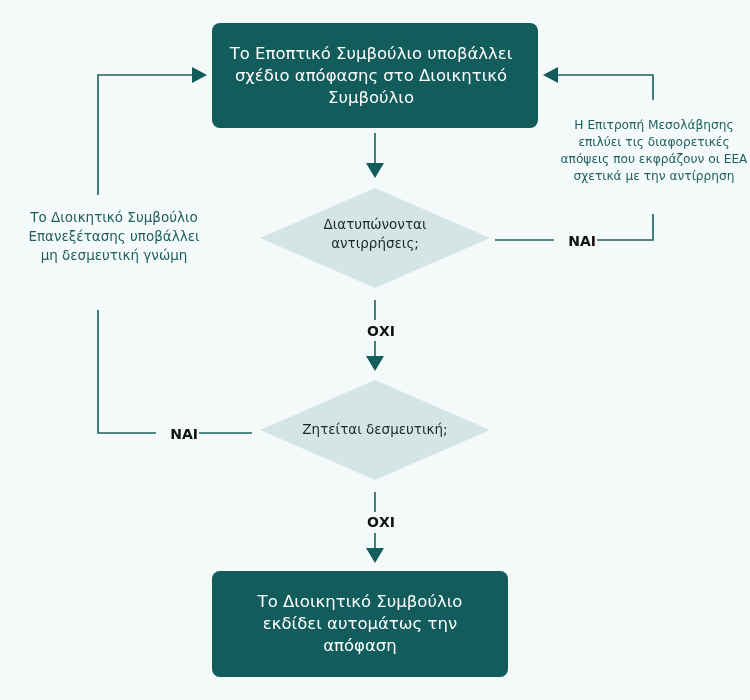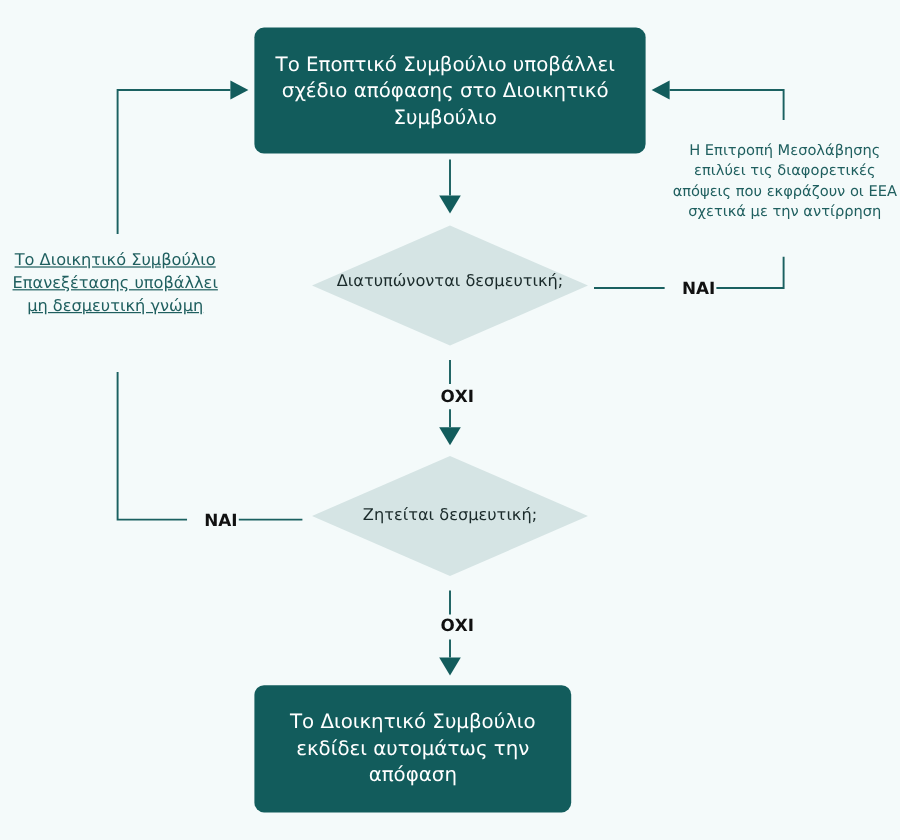--- a/index.html
+++ b/index.html
@@ -17,40 +17,40 @@
       color: #ffffff;
       border-radius: 8px;
       display: flex; align-items: center; justify-content: center;
       text-align: center;
       font-size: 16.5px;
       line-height: 22px;
       box-sizing: border-box;
       padding: 0 18px;
     }
     #box-top { left: 212px; top: 23px; width: 326px; height: 105px; padding-left: 10px; }
-    #box-bottom { left: 212px; top: 571px; width: 264px; height: 106px; }
+    #box-bottom { left: 212px; top: 571px; width: 296px; height: 106px; }
     .diamond-label {
       position: absolute;
       text-align: center;
       color: #1a2a2a;
       font-size: 13.5px;
       line-height: 19px;
       display: flex; align-items: center; justify-content: center;
     }
     #d1-label { left: 280px; top: 210px; width: 190px; height: 48px; }
     #d2-label { left: 280px; top: 405px; width: 190px; height: 48px; }
     .note {
       position: absolute;
       text-align: center;
       color: #1f5f5f;
       font-size: 13px;
       line-height: 18px;
     }
     #note-right { left: 556px; top: 117px; width: 196px; font-size: 12.2px; line-height: 17px; }
-    #note-left { left: 10px; top: 208px; width: 172px; font-size: 13.5px; line-height: 19px; text-decoration: underline; }
+    #note-left { left: 28px; top: 208px; width: 172px; font-size: 13.5px; line-height: 19px; }
     .branch {
       position: absolute;
       font-weight: bold;
       color: #111;
       font-size: 14px;
       line-height: 16px;
       text-align: right;
       background: #f4fafa;
     }
     #yes-right { left: 554px; top: 233px; width: 42px; }
@@ -92,21 +92,21 @@
     <polygon points="192,67 207,75 192,83"></polygon>
     <polygon points="558,67 543,75 558,83"></polygon>
   </g>
 </svg>
 
 <div id="box-top" class="box">
   <span>Το Εποπτικό Συμβούλιο υποβάλλει σχέδιο απόφασης στο Διοικητικό Συμβούλιο</span>
 </div>
 
 <div id="d1-label" class="diamond-label">
-  <span>Διατυπώνονται δεσμευτική;</span>
+  <span>Διατυπώνονται αντιρρήσεις;</span>
 </div>
 
 <div id="d2-label" class="diamond-label">
   <span>Ζητείται δεσμευτική;</span>
 </div>
 
 <div id="box-bottom" class="box">
   <span>Το Διοικητικό Συμβούλιο εκδίδει αυτομάτως την απόφαση</span>
 </div>
 

